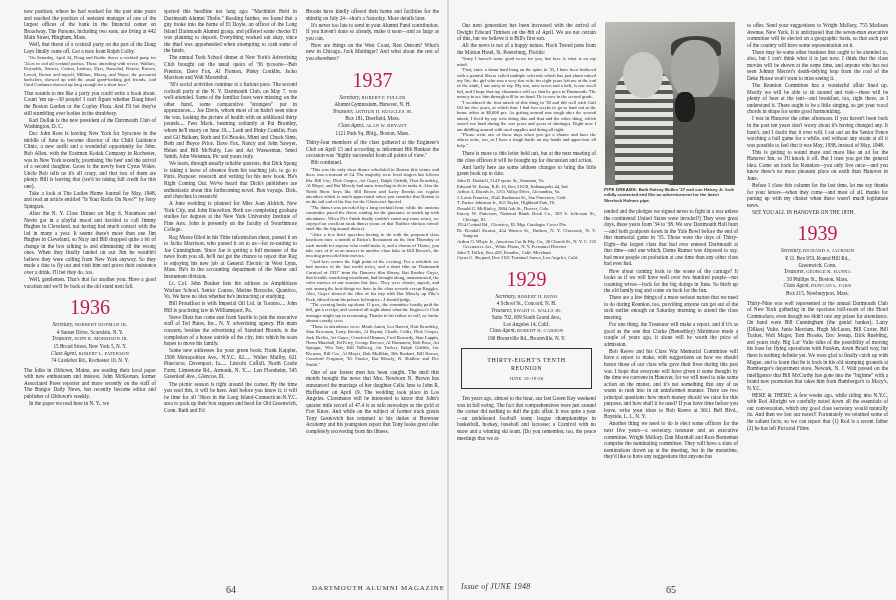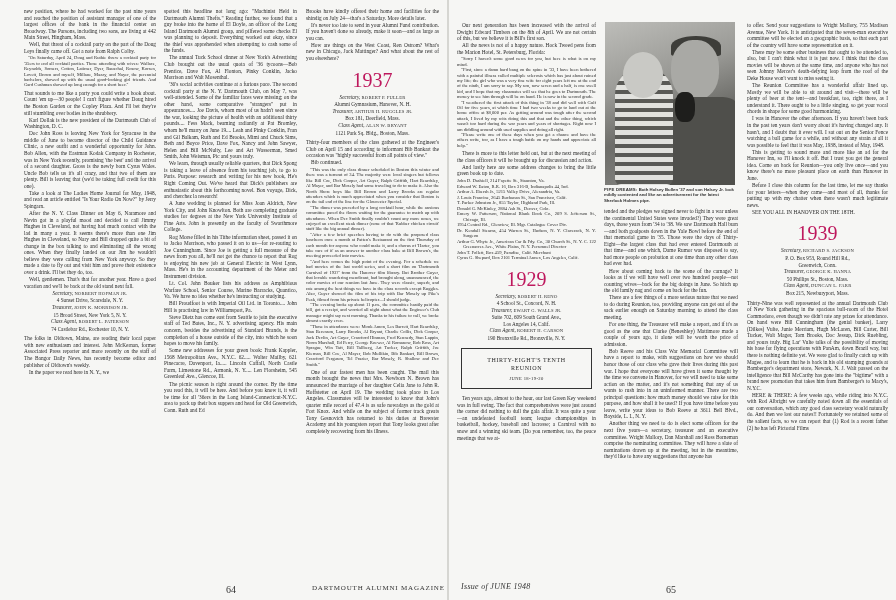--- a/index.html
+++ b/index.html
@@ -49,20 +49,21 @@
     <div class="quote">
         <p>"On Saturday, April 24, Doug and Ruthie threw a cocktail party for '35ers to end all cocktail parties. Those attending with wives: Wallace, Reynolds, Somers, Cotton, Latimer, Dyer, Rauschal, Rosow, Korsen, Lovett, Brown and myself, Millane, Mazzy, and Nayer, the perennial bachelors, showed up with the usual good-looking girl friends. And Gard Cushman showed up long enough for a short beer."</p>
       </div>
     <p class="noind">That sounds to me like a party you could write a book about. Count 'em up—30 people! I can't figure whether Doug hired the Boston Garden or the Copley Plaza. And I'll bet they're still stumbling over bodies in the shrubbery.</p>
     <p>Karl Dollak is the new president of the Dartmouth Club of Washington, D. C.</p>
     <p>Doc John Ross is leaving New York for Syracuse in the middle of June to become director of the Child Guidance Clinic, a new outfit and a wonderful opportunity for John. Bob Allen, with the Eastman Kodak Company in Rochester, was in New York recently, promising 'the best' and the arrival of a second daughter. Gross is the newly born Cyrus Wales. Uncle Bob tells us it's all crazy, and that two of them are plenty. Bill is leaving that (we'd be taking full credit for this one).</p>
     <p>Take a look at The Ladies Home Journal for May, 1948, and read an article entitled "Is Your Radio On Now?" by Jerry Spingarn.</p>
     <p>After the N. Y. Class Dinner on May 6, Naramore and Nevin got in a playful mood and decided to call Jimmy Hughes in Cleveland, not having had much contact with the lad in many a year. It seems there's more than one Jim Hughes in Cleveland, so Nary and Bill dropped quite a bit of change in the box talking to and eliminating all the wrong ones. When they finally landed on our Jim he wouldn't believe they were calling from New York anyway. So they made a date to fly out and visit him and prove their existence over a drink. I'll bet they do, too.</p>
     <p>Well, gentlemen. That's that for another year. Have a good vacation and we'll be back at the old stand next fall.</p>
 
+    <div class="year">1936</div>
     <div class="officers">
       <div><span class="role">Secretary,</span> <span class="name">NORBERT HOFMAN JR.</span></div>
       <div>4 Sunset Drive, Scarsdale, N. Y.</div>
       <div><span class="role">Treasurer,</span> <span class="name">JOHN K. MORRISON JR.</span></div>
       <div>15 Broad Street, New York 5, N. Y.</div>
       <div><span class="role">Class Agent,</span> <span class="name">ROBERT L. PATERSON</span></div>
       <div>74 Castlebar Rd., Rochester 10, N. Y.</div>
     </div>
     <p class="noind">The folks in Oldtown, Maine, are reading their local paper with new enthusiasm and interest. John McKernan, former Associated Press reporter and more recently on the staff of The Bangor Daily News, has recently become editor and publisher of Oldtown's weekly.</p>
     <p>In the paper we read here in N. Y., we</p>

